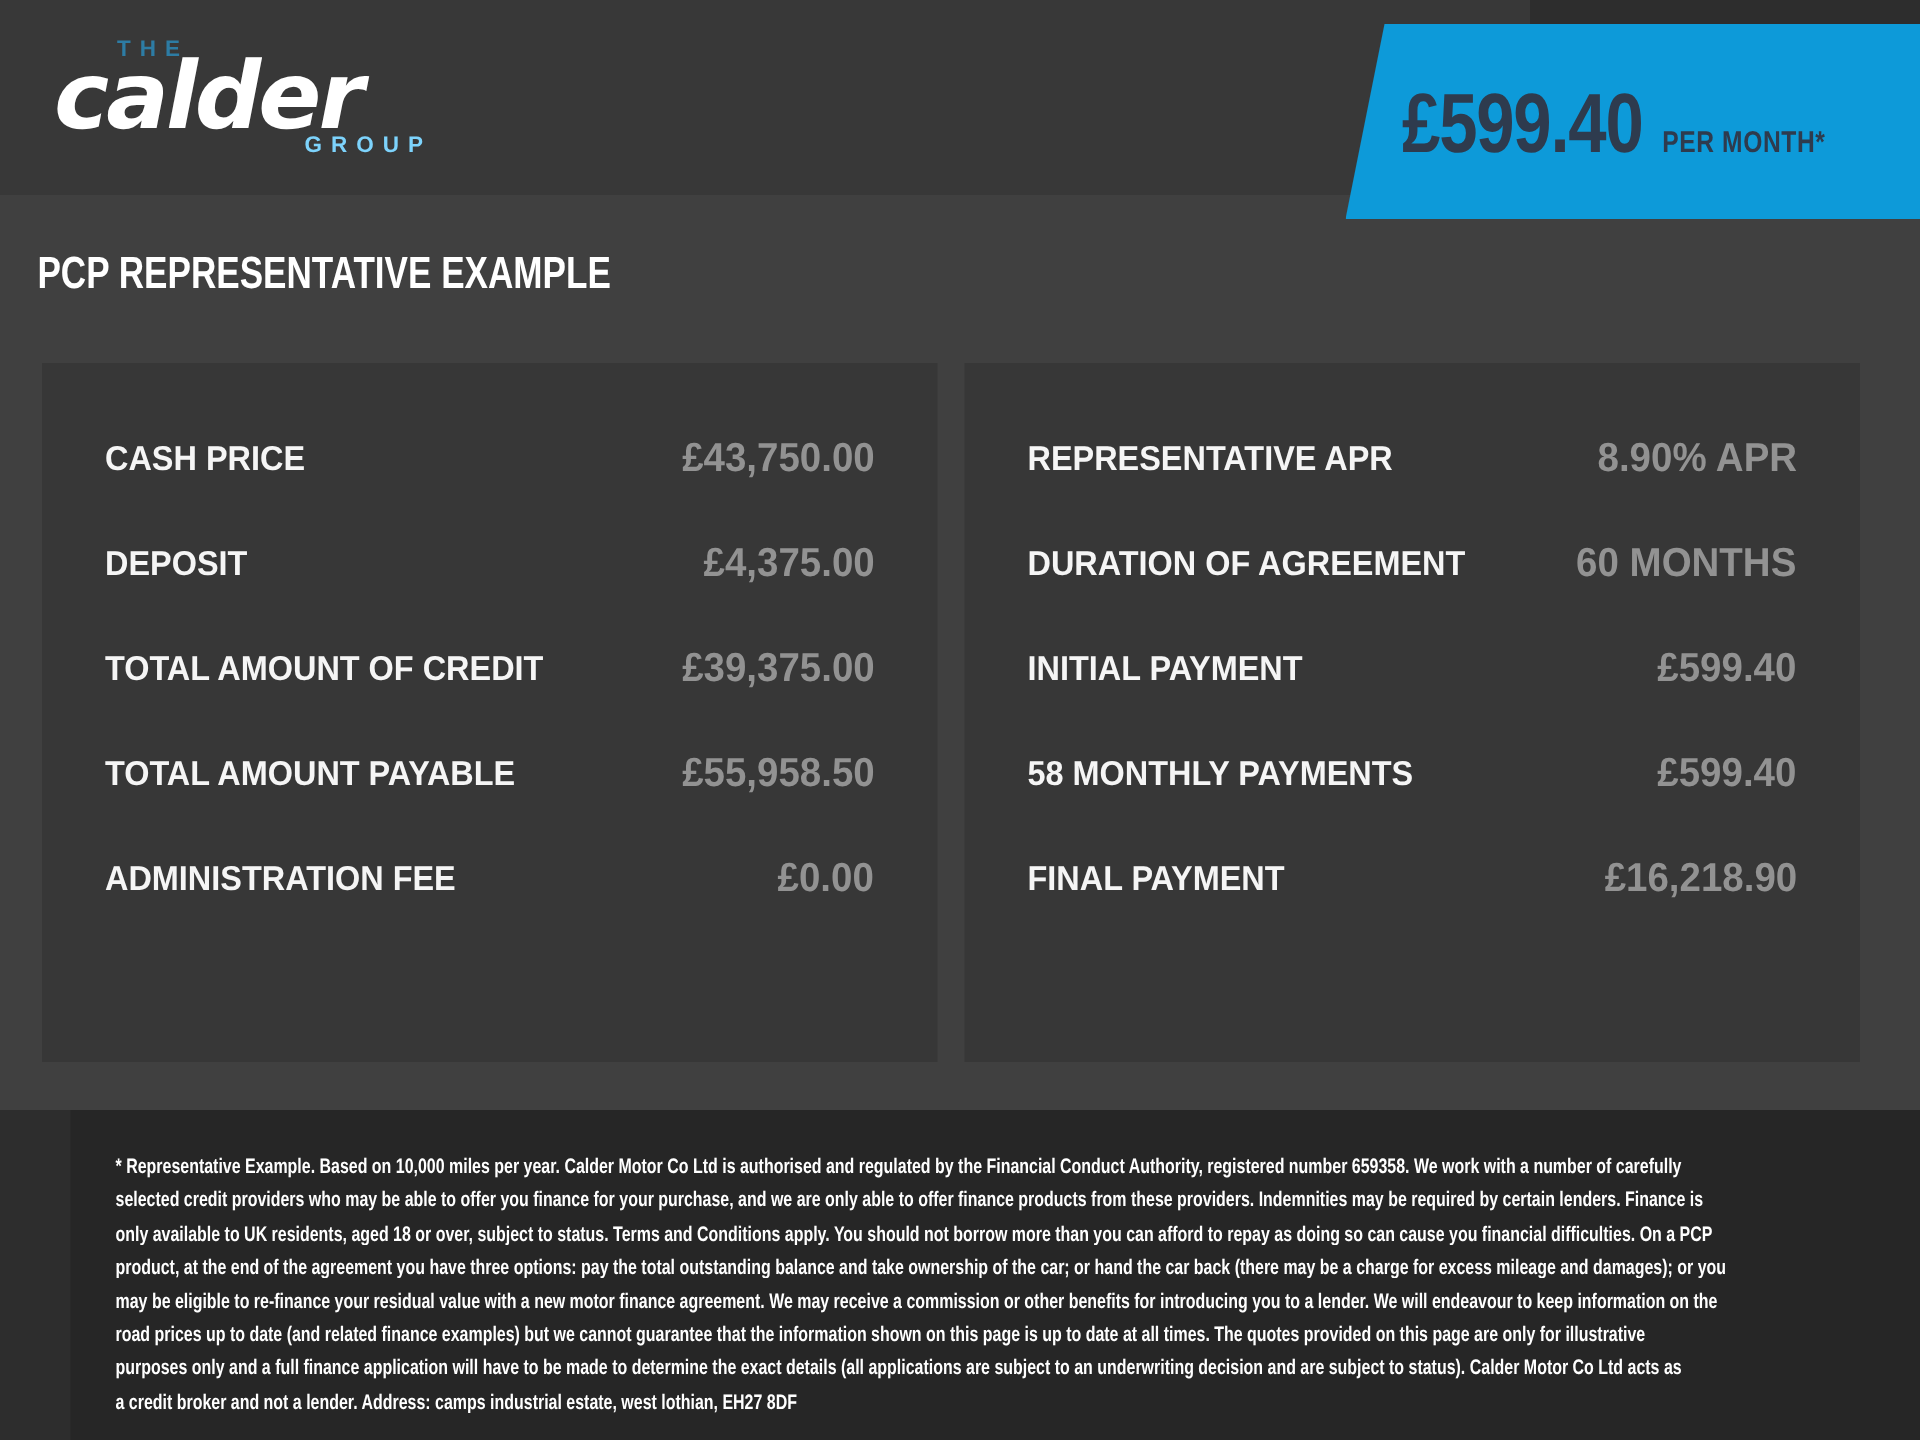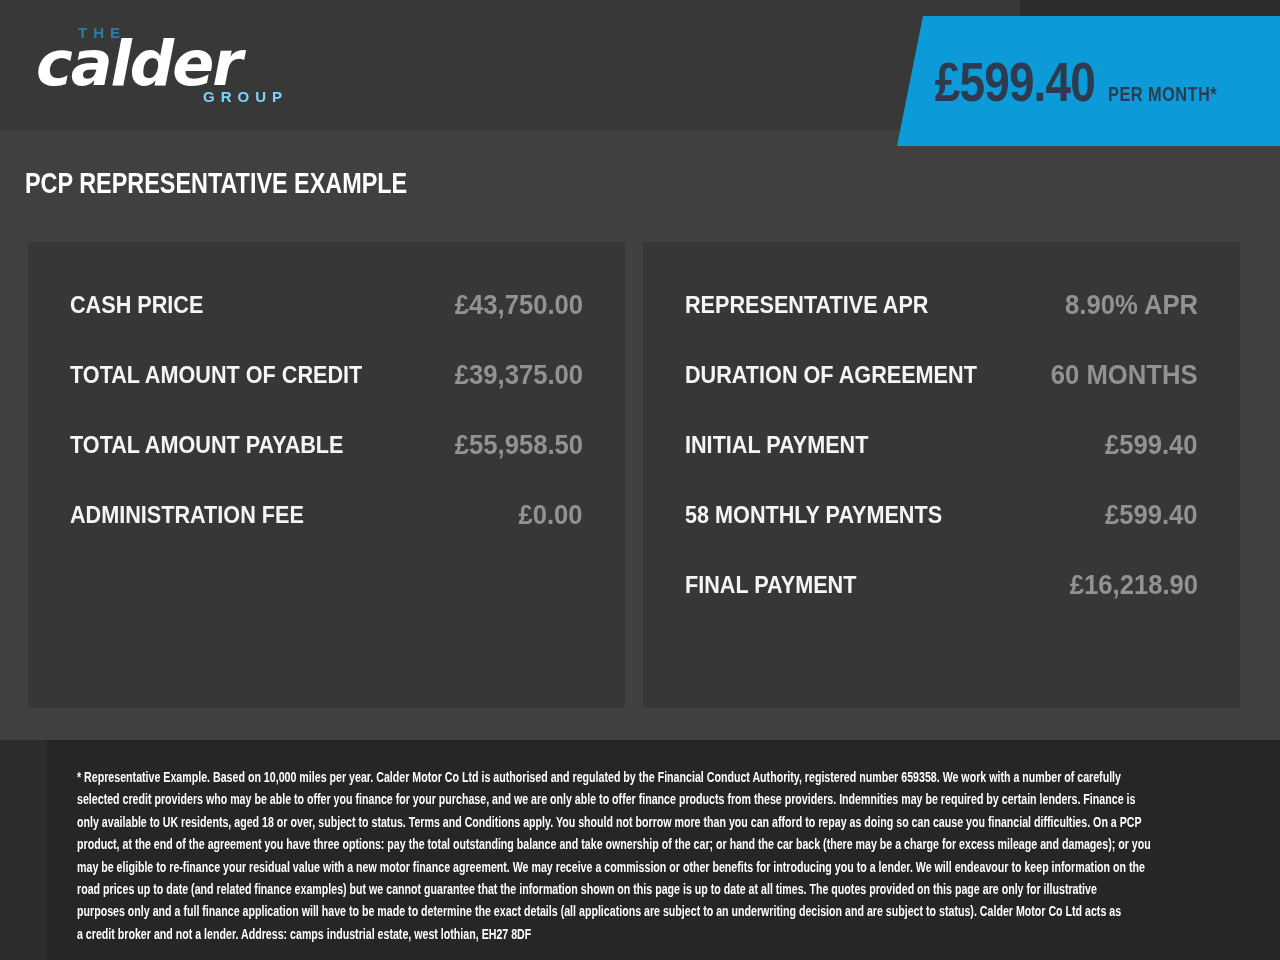--- a/index.html
+++ b/index.html
@@ -96,20 +96,24 @@
   <h1 class="page-title">PCP REPRESENTATIVE EXAMPLE</h1>
 
   <div class="panels">
 
     <div class="panel">
       <div class="row">
         <span class="row-label">CASH PRICE</span>
         <span class="row-value">£43,750.00</span>
       </div>
       <div class="row">
+        <span class="row-label">DEPOSIT</span>
+        <span class="row-value">£4,375.00</span>
+      </div>
+      <div class="row">
         <span class="row-label">TOTAL AMOUNT OF CREDIT</span>
         <span class="row-value">£39,375.00</span>
       </div>
       <div class="row">
         <span class="row-label">TOTAL AMOUNT PAYABLE</span>
         <span class="row-value">£55,958.50</span>
       </div>
       <div class="row">
         <span class="row-label">ADMINISTRATION FEE</span>
         <span class="row-value">£0.00</span>

